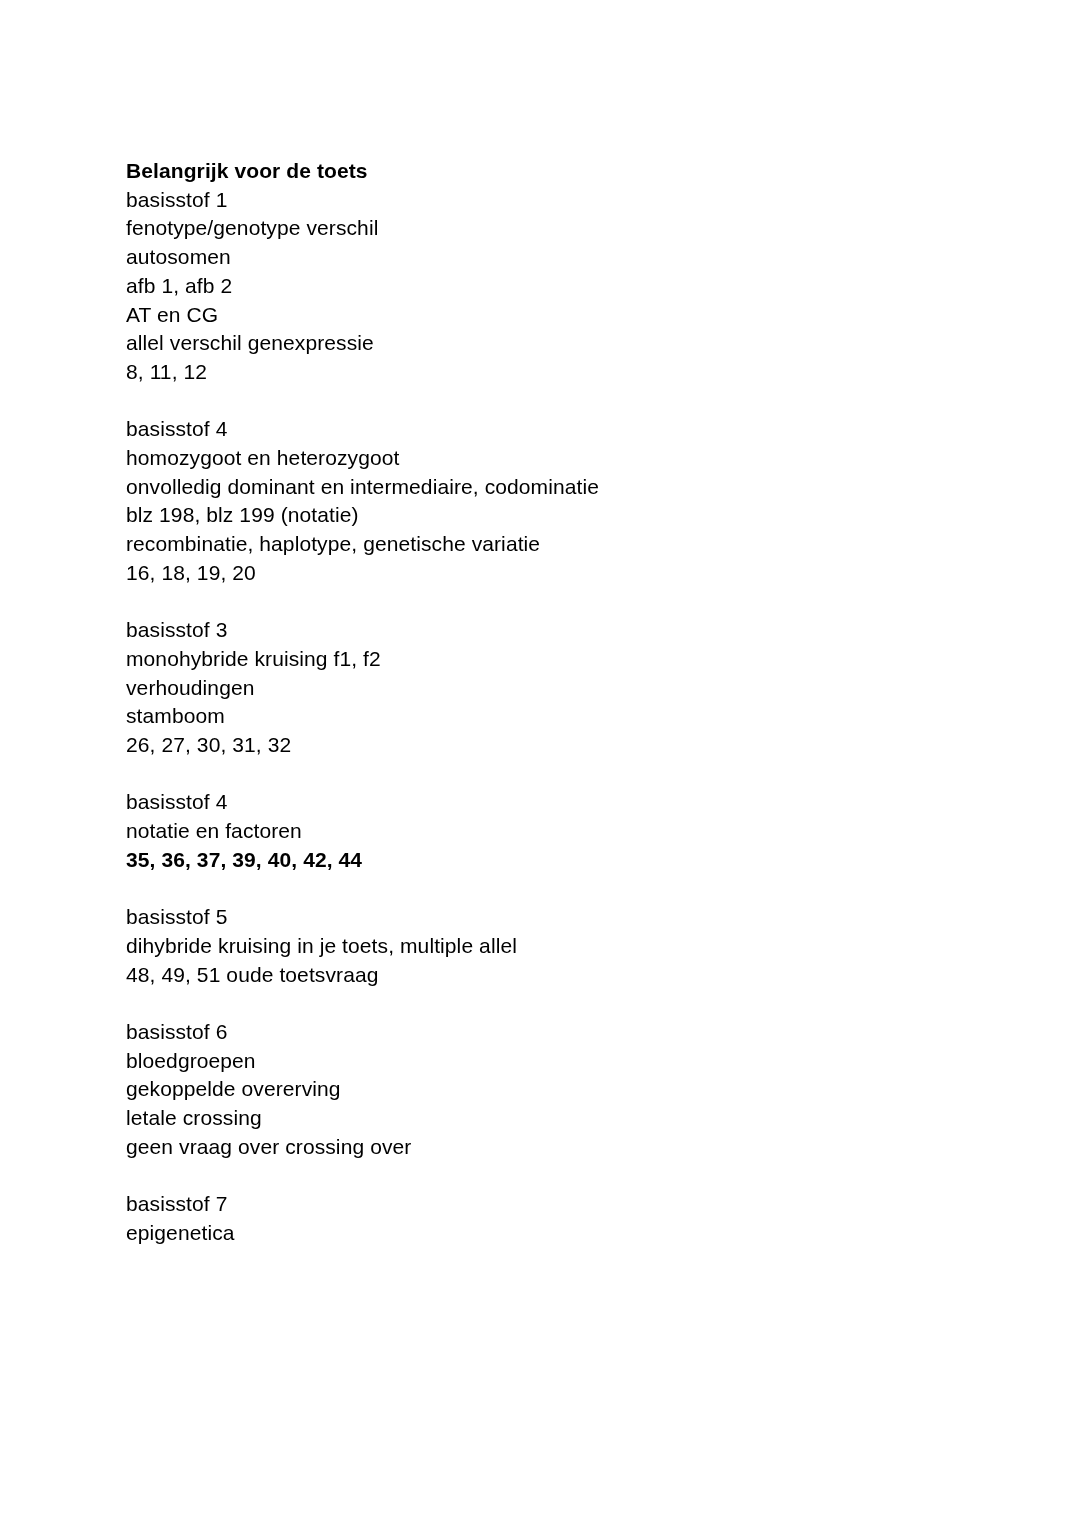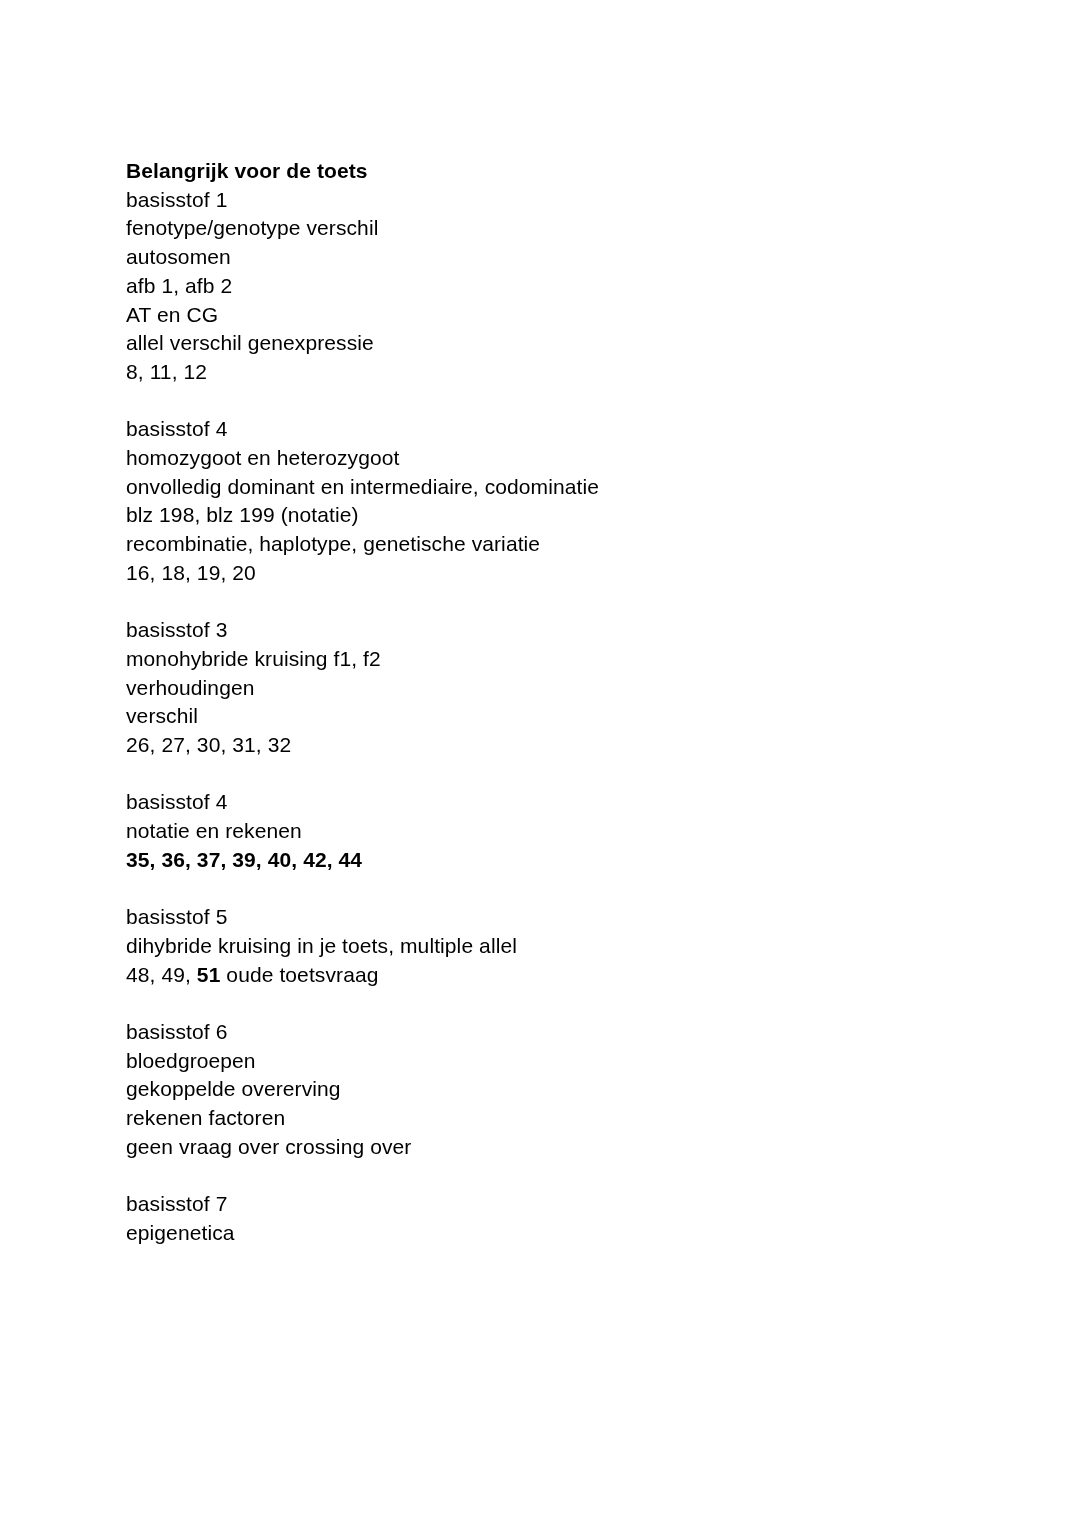--- a/index.html
+++ b/index.html
@@ -42,21 +42,21 @@
     line-height: 28.7px;
     letter-spacing: 0.1px;
     white-space: pre-wrap;
     color: #000000;
   }
   .line.heading,
   .line.bold {
     font-weight: bold;
   }
   .line b {
-    font-weight: bold;
+    font-weight: normal;
   }
 </style>
 </head>
 <body>
 
 <div class="page">
   <div class="doc-body">
       <div class="block">
         <div class="line heading">Belangrijk voor de toets</div>
         <div class="line">basisstof 1</div>
@@ -72,38 +72,38 @@
         <div class="line">homozygoot en heterozygoot</div>
         <div class="line">onvolledig dominant en intermediaire, codominatie</div>
         <div class="line">blz 198, blz 199 (notatie)</div>
         <div class="line">recombinatie, haplotype, genetische variatie</div>
         <div class="line">16, 18, 19, 20</div>
       </div>
       <div class="block">
         <div class="line">basisstof 3</div>
         <div class="line">monohybride kruising f1, f2</div>
         <div class="line">verhoudingen</div>
-        <div class="line">verschil</div>
+        <div class="line">stamboom</div>
         <div class="line">26, 27, 30, 31, 32</div>
       </div>
       <div class="block">
         <div class="line">basisstof 4</div>
-        <div class="line">notatie en rekenen</div>
+        <div class="line">notatie en factoren</div>
         <div class="line bold">35, 36, 37, 39, 40, 42, 44</div>
       </div>
       <div class="block">
         <div class="line">basisstof 5</div>
         <div class="line">dihybride kruising in je toets, multiple allel</div>
         <div class="line"><span>48, 49, </span><b>51</b><span> oude toetsvraag</span></div>
       </div>
       <div class="block">
         <div class="line">basisstof 6</div>
         <div class="line">bloedgroepen</div>
         <div class="line">gekoppelde overerving</div>
-        <div class="line">rekenen factoren</div>
+        <div class="line">letale crossing</div>
         <div class="line">geen vraag over crossing over</div>
       </div>
       <div class="block">
         <div class="line">basisstof 7</div>
         <div class="line">epigenetica</div>
       </div>
     </div>
 </div>
 
 </body></html>

